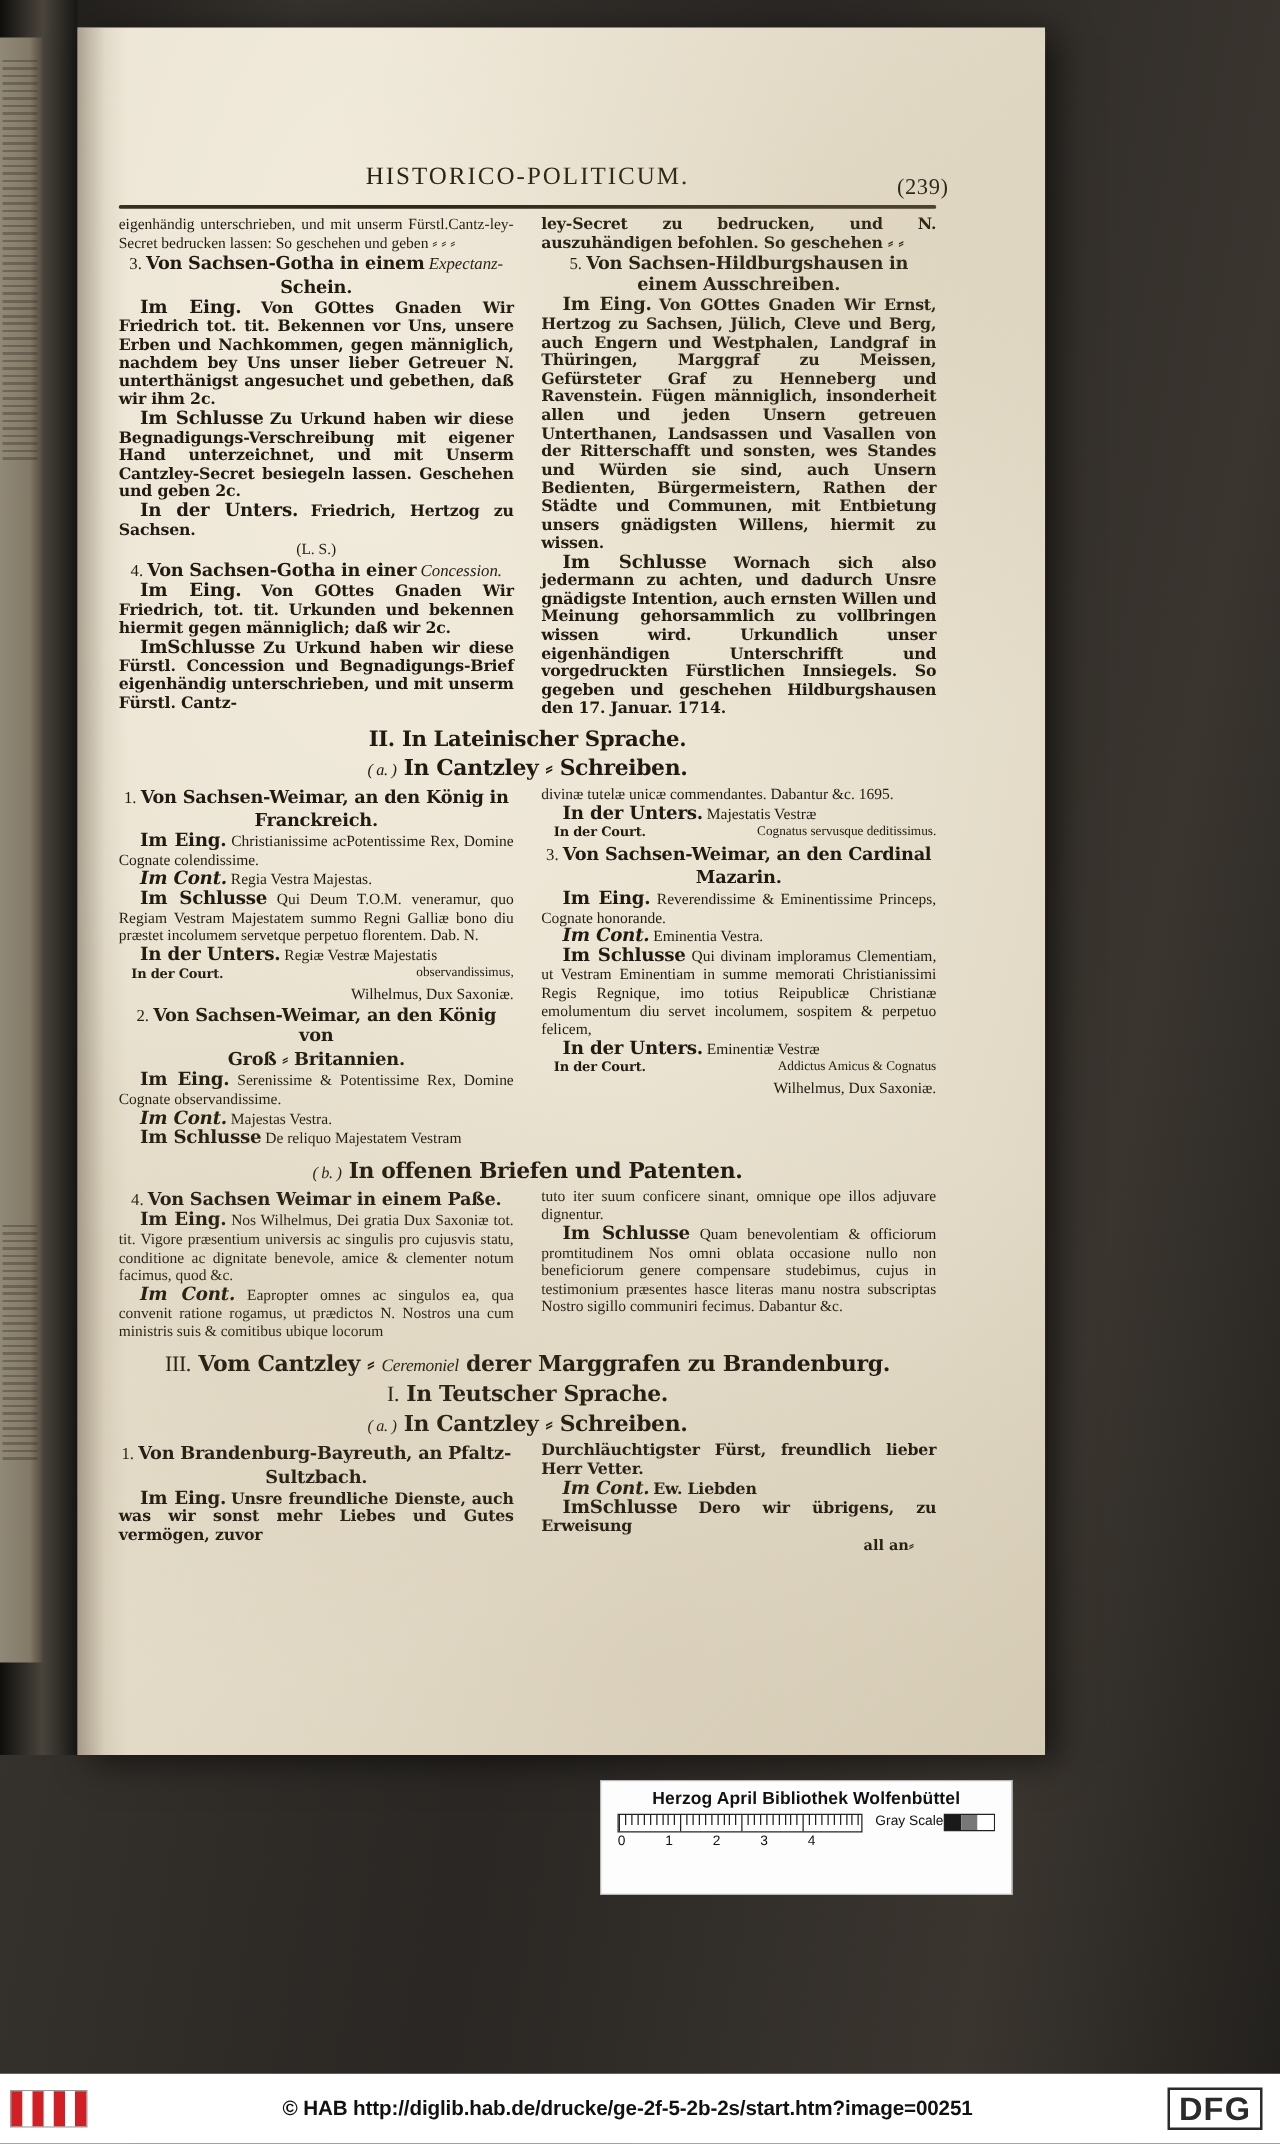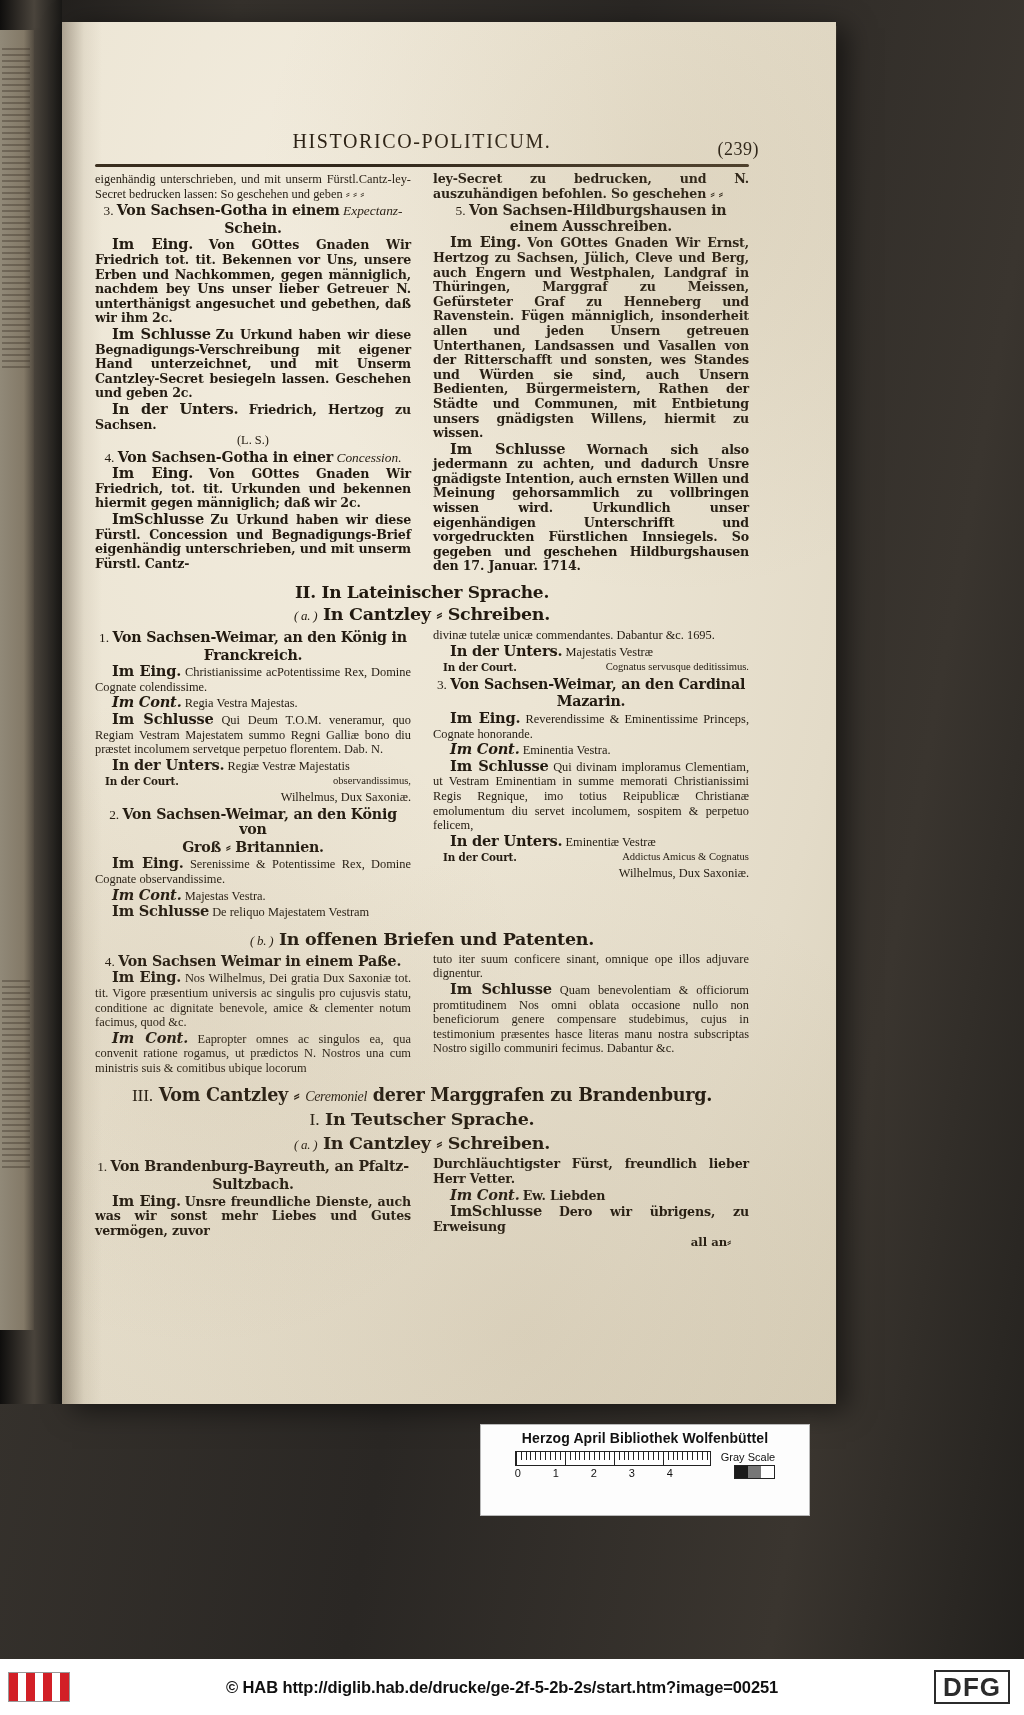--- a/index.html
+++ b/index.html
@@ -245,21 +245,20 @@
     justify-content: space-between;
     width: 196px;
     font-family: "Liberation Sans", sans-serif;
     font-size: 11px;
     color: #111;
     margin-top: 1px;
     padding-right: 38px;
   }
   .gray-block {
     display: flex;
-    flex-direction: column;
     align-items: flex-end;
   }
   .gray-label {
     font-family: "Liberation Sans", sans-serif;
     font-size: 11px;
     color: #111;
     margin-bottom: 2px;
   }
   .gray-steps { display: flex; height: 14px; border: 1px solid #222; }
   .gray-steps span { width: 13px; height: 100%; display: block; }

